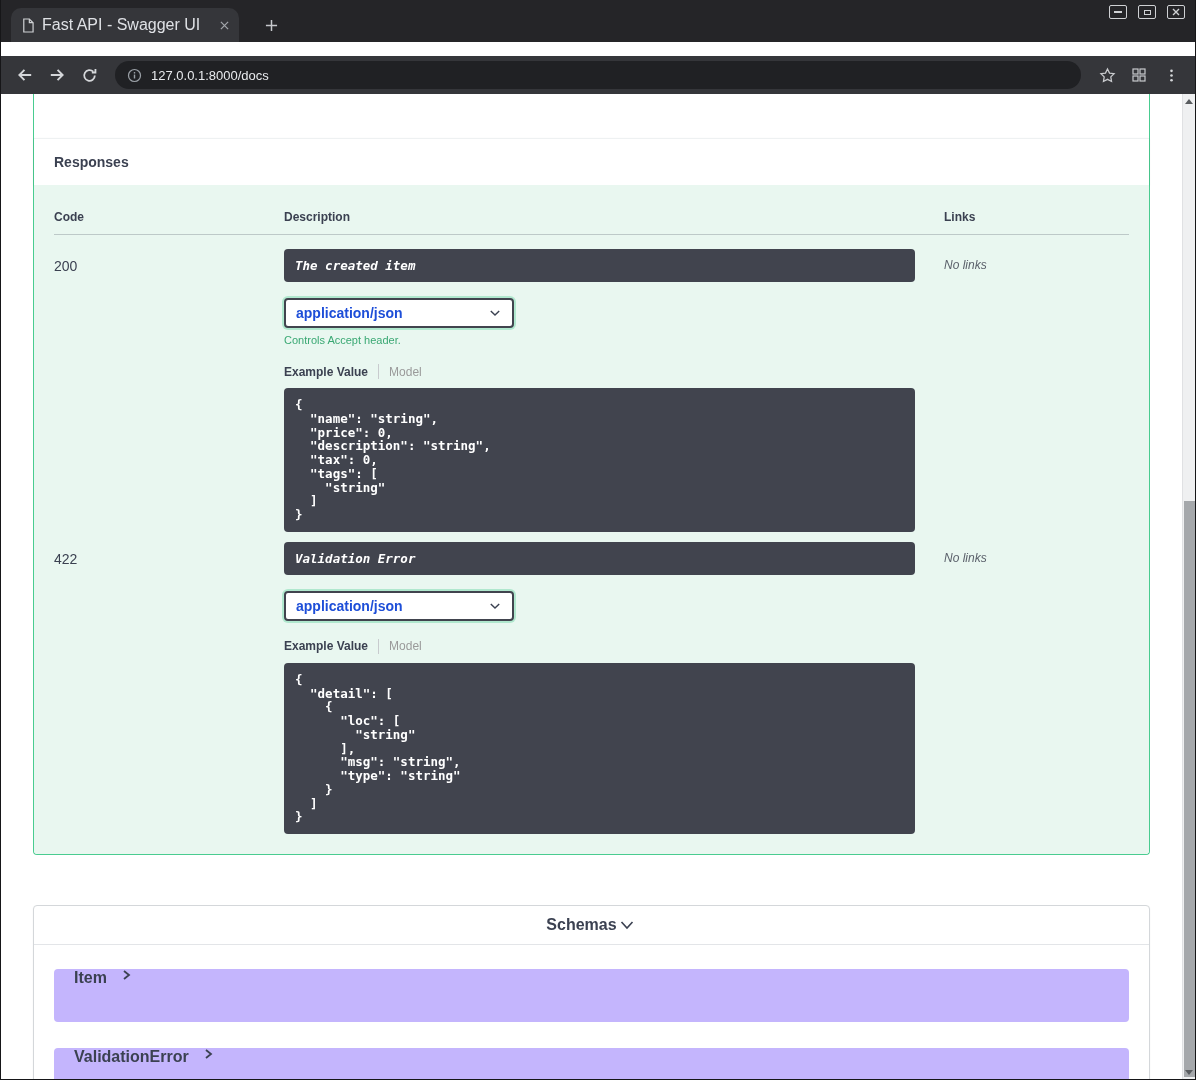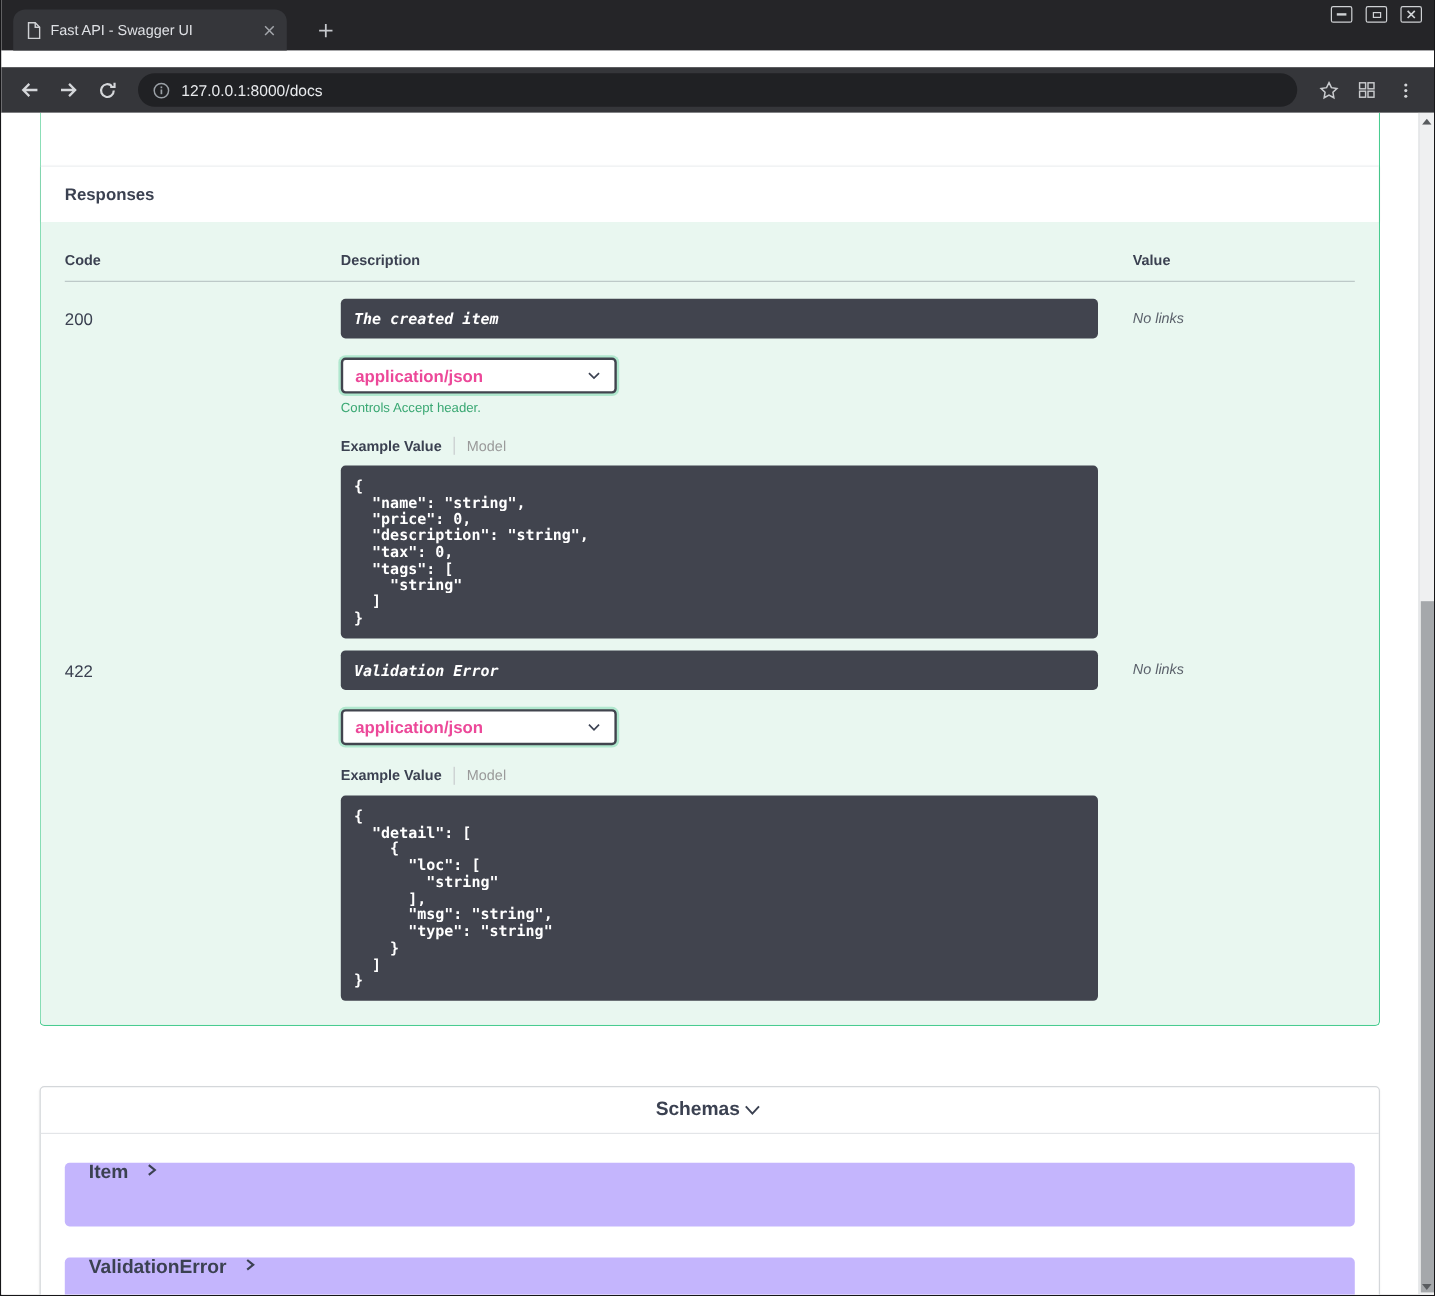--- a/index.html
+++ b/index.html
@@ -2,21 +2,21 @@
 <html><head>
 <meta charset="utf-8">
 <style>
   * { box-sizing: border-box; }
   body { margin:0; font-family:"Liberation Sans",sans-serif; background:#555; }
   .window { width:1196px; height:1080px; background:#fff; border-left:1px solid #161618; border-right:1px solid #161618; border-bottom:1px solid #161618; display:flex; flex-direction:column; overflow:hidden; margin:0 auto; }
 
   
   .titlebar { height:42px; background:#252528; position:relative; flex:none; }
   .tab { position:absolute; left:10px; bottom:0; width:228px; height:34px; background:#35363a; border-radius:10px 10px 0 0; display:flex; align-items:center; gap:8px; padding:0 10px; cursor:pointer; }
-  .tab-title { color:#dfe1e5; font-size:12px; flex:1; white-space:nowrap; overflow:hidden; }
+  .tab-title { color:#dfe1e5; font-size:16px; flex:1; white-space:nowrap; overflow:hidden; }
   .icon-btn { display:flex; align-items:center; justify-content:center; cursor:pointer; }
   .newtab { position:absolute; left:258px; bottom:5px; width:24px; height:24px; }
   .win-controls { position:absolute; right:10px; top:5px; display:flex; gap:11px; }
   .wc { width:18px; height:14px; border:1px solid #cfd1d4; border-radius:2px; display:flex; align-items:center; justify-content:center; cursor:pointer; background:transparent; }
   .wc-line { width:8px; border-top:2px solid #cfd1d4; }
   .wc-sq { width:7px; height:5px; border:1px solid #cfd1d4; }
 
   .toolbar { height:38px; background:#35363a; display:flex; align-items:center; padding:0 10px; gap:4px; flex:none;margin-top:14px; }
   .nav-btn { width:28px; height:28px; border-radius:14px; }
   .omnibox { flex:1; height:28px; background:#202124; border-radius:14px; display:flex; align-items:center; gap:9px; padding:0 12px; margin:0 8px; cursor:text; }
@@ -37,21 +37,21 @@
   .resp-header { padding:15px 20px; font-size:14px; font-weight:700; color:#3b4151; background:rgba(255,255,255,.85); border-top:1px solid #eef1f2; box-shadow:0 1px 2px rgba(0,0,0,.12); }
   .resp-inner { background:#e9f7f0; padding:25px 20px 20px; border-radius:0 0 4px 4px; }
 
   .rt-head { display:grid; grid-template-columns:230px 660px 1fr; font-size:12px; font-weight:700; color:#3b4151; padding-bottom:10px; border-bottom:1px solid rgba(59,65,81,.25); }
   .rt-row { display:grid; grid-template-columns:230px 660px 1fr; padding-top:14px; }
   .rt-row.second { padding-top:10px; }
   .cell-code { font-size:14px; color:#3b4151; padding-top:9px; }
   .cell-links { font-size:12px; font-style:italic; color:#5b616b; padding-top:9px; }
 
   .desc-box { width:631px; background:#41444e; border-radius:4px; padding:9px 11px; color:#fff; font-family:"DejaVu Sans Mono",monospace; font-size:12.5px; font-style:italic; font-weight:600; }
-  .media-select { margin-top:16px; width:230px; height:30px; border:2px solid #41444e; border-radius:4px; background:#fff; box-shadow:0 0 0 2px rgba(73,204,144,.35); display:flex; align-items:center; justify-content:space-between; padding:0 10px; font-size:14px; font-weight:700; color:#ec4899; cursor:pointer; }
+  .media-select { margin-top:16px; width:230px; height:30px; border:2px solid #41444e; border-radius:4px; background:#fff; box-shadow:0 0 0 2px rgba(73,204,144,.35); display:flex; align-items:center; justify-content:space-between; padding:0 10px; font-size:14px; font-weight:700; color:#1d4ed8; cursor:pointer; }
   .controls-note { margin-top:6px; font-size:11px; color:#3aa873; }
   .controls-note:empty { display:none; }
   .tabs-row { margin-top:18px; display:flex; align-items:center; gap:10px; font-size:12px; }
   .tab-example { font-weight:700; color:#3b4151; cursor:pointer;text-align:right; }
   .tabs-div { width:1px; height:15px; background:#c8cbce; }
   .tab-model { color:#9a9a9a; cursor:pointer; }
   .code-block { margin:9px 0 0; width:631px; background:#41444e; border-radius:4px; padding:10px 11px; color:#fff; font-family:"DejaVu Sans Mono",monospace; font-size:12.5px; line-height:1.1; white-space:pre; font-weight:600; }
 
   
   .models { margin:50px 32px 0; border:1px solid #d4d7da; border-radius:4px; background:#fff; box-shadow:0 1px 2px rgba(0,0,0,.06); }
@@ -154,21 +154,21 @@
     <div class="page">
 
       <div class="opblock">
         <div class="ob-strip"></div>
         <div class="resp-header">Responses</div>
         <div class="resp-inner">
 
           <div class="rt-head">
             <div>Code</div>
             <div>Description</div>
-            <div>Value</div>
+            <div>Links</div>
           </div>
 
           <div class="rt-row">
             <div class="cell-code">200</div>
             <div class="cell-desc">
               <div class="desc-box">The created item</div>
               <div class="media-select">
                 <span>application/json</span>
                 <svg width="14" height="14" viewBox="0 0 20 20">
                     <path d="M4 7l6 6 6-6" fill="none" stroke="#3b4151" stroke-width="2"></path>

